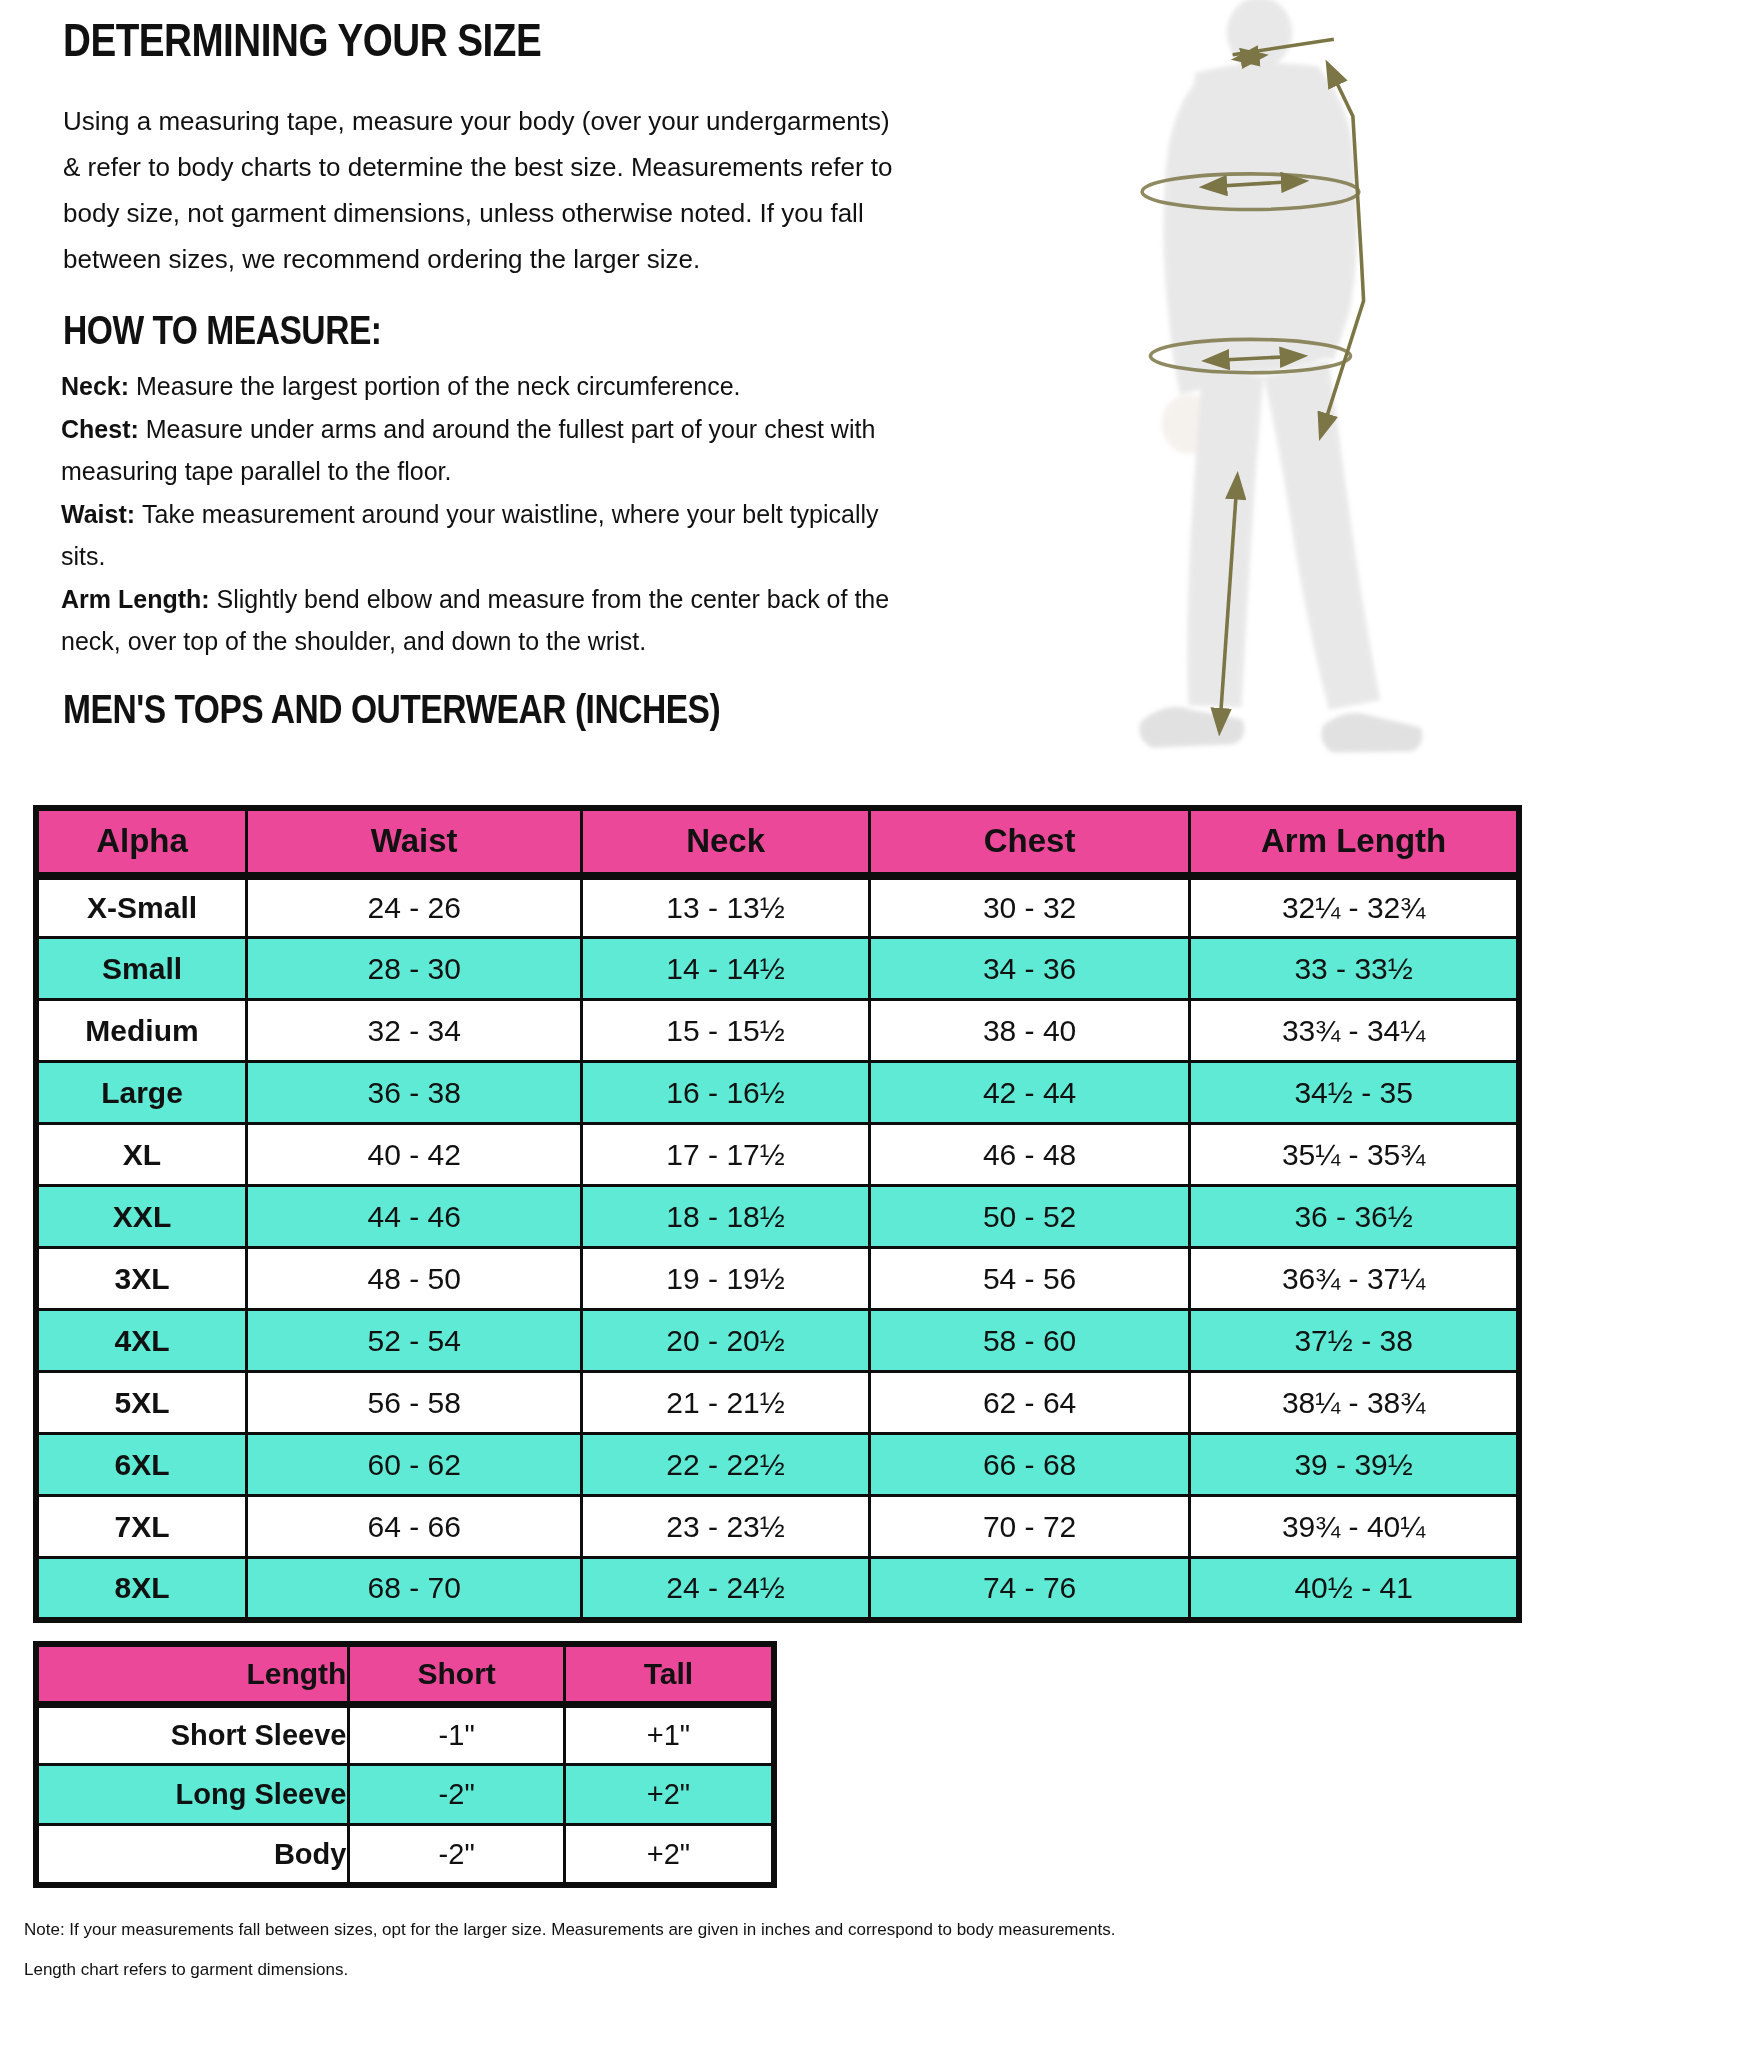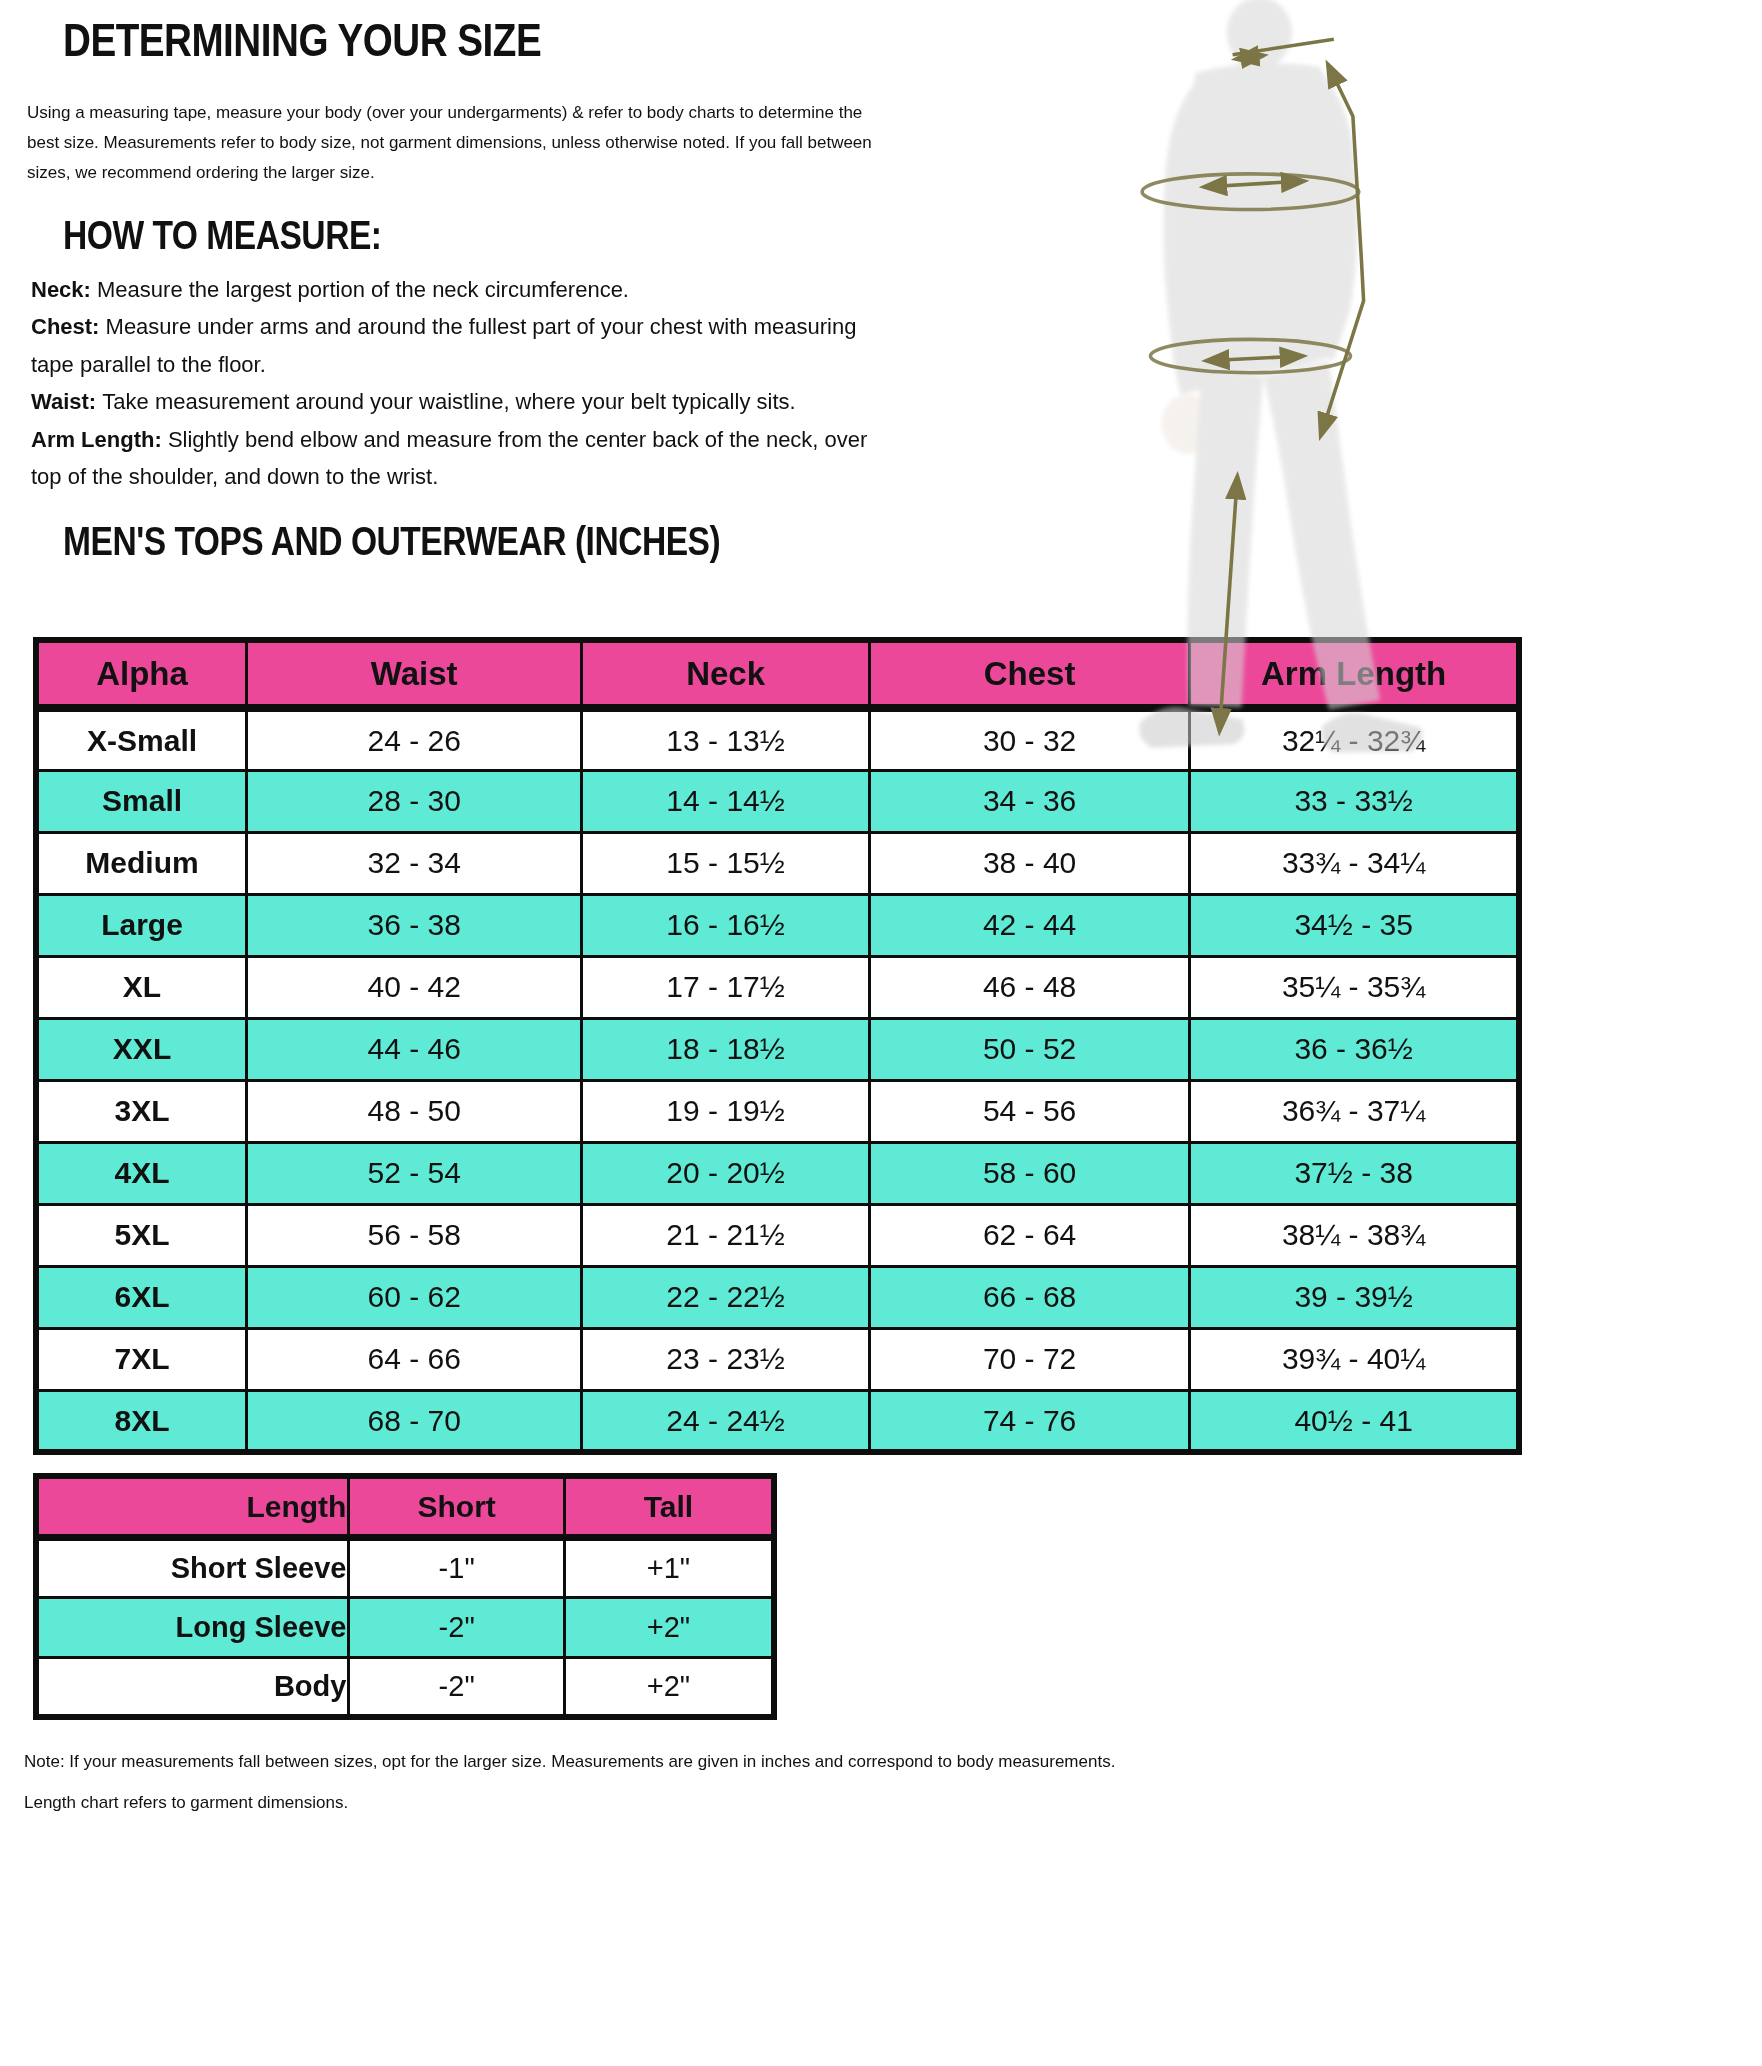--- a/index.html
+++ b/index.html
@@ -6,23 +6,23 @@
   html,body { margin:0; padding:0; }
   body {
     width: 1762px; height: 2066px; overflow: hidden;
     background: #ffffff; color: #111;
     font-family: "Liberation Sans", sans-serif;
     position: relative;
   }
   .cond { transform: scaleX(.84); transform-origin: 0 60%; white-space: nowrap; letter-spacing: -0.6px; }
   h1 { font-size: 46px; font-weight: 700; margin: 16.7px 0 0 63px; line-height: 1; }
   h2 { font-size: 40px; font-weight: 700; line-height: 1; }
-  .intro { width: 851px; margin: 35px 0 0 27px; font-size: 17px; line-height: 1.78; }
+  .intro { width: 851px; margin: 35px 0 0 63px; font-size: 26px; line-height: 1.78; }
   .howto-heading { margin: 27px 0 15.5px 63px; }
-  .measure-items { width: 863px; margin: 0 0 0 31px; font-size: 22px; line-height: 1.7; }
+  .measure-items { width: 863px; margin: 0 0 0 61px; font-size: 25px; line-height: 1.7; }
   .measure-item .lead { font-weight: 700; }
   .table-heading { margin: 26px 0 0 63px; }
 
   
   .fig { position: absolute; left: 1054px; top: 0; width: 387px; height: 774px; }
 
   
   table { border-collapse: collapse; table-layout: fixed; }
   th, td { border: 3.6px solid #0d0d0d; text-align: center; vertical-align: middle; overflow: hidden; }
   thead th { background: #ec4899; font-weight: 700; }

